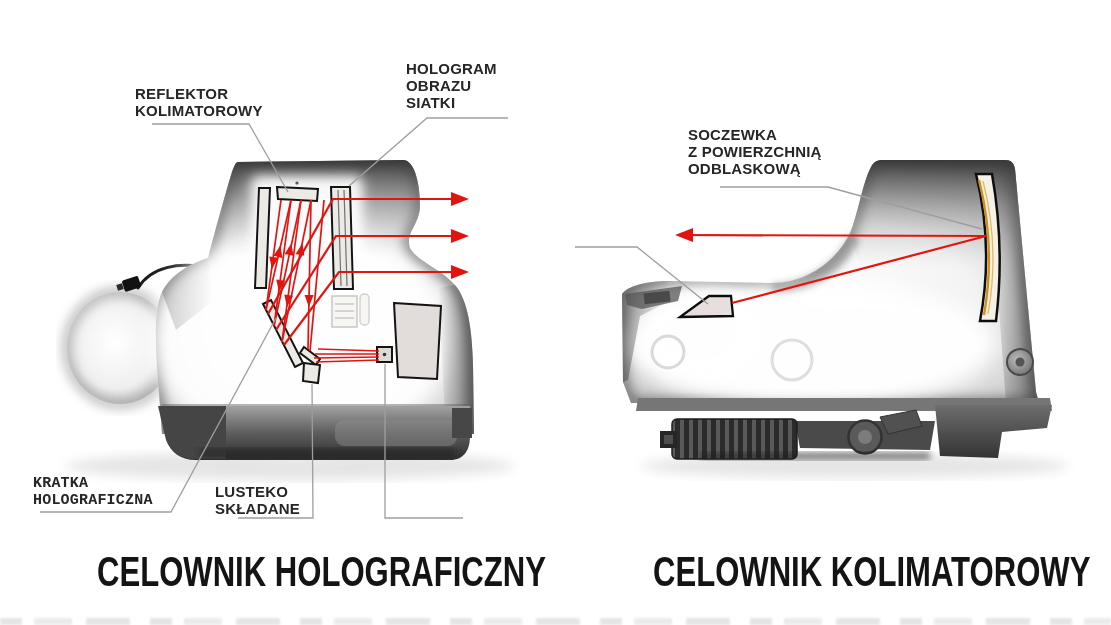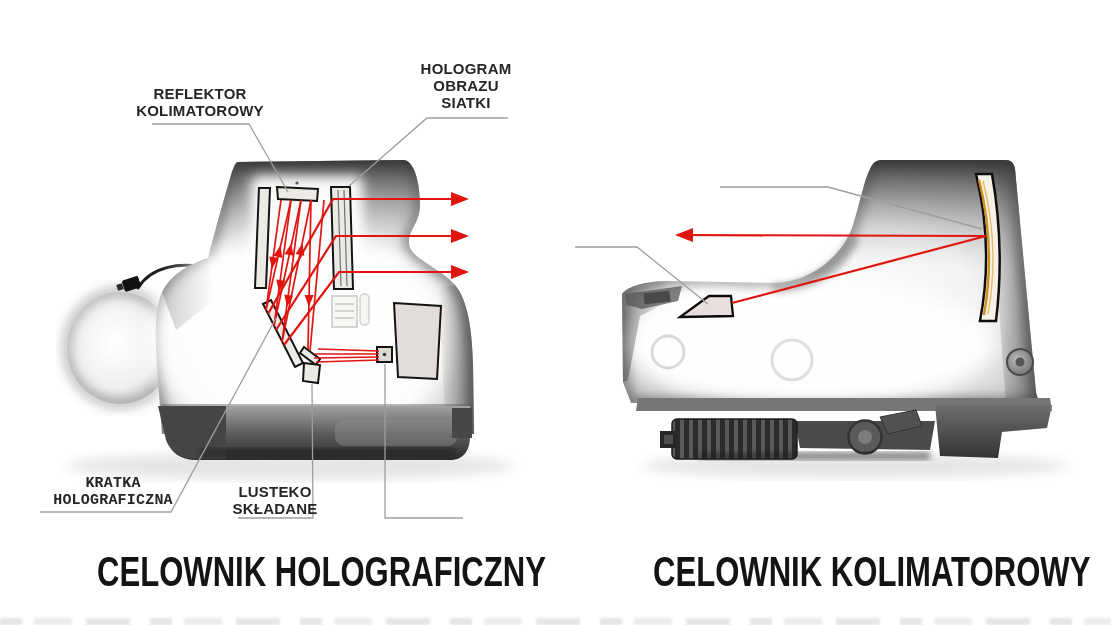--- a/index.html
+++ b/index.html
@@ -1,19 +1,19 @@
 <!DOCTYPE html>
 <html><head>
 <meta charset="utf-8">
 <style>
   html,body{margin:0;padding:0;background:#fff;}
   .stage{position:relative;width:1111px;height:625px;background:#ffffff;overflow:hidden;
          font-family:"Liberation Sans","DejaVu Sans",sans-serif;}
   .artwork{position:absolute;left:0;top:0;}
-  .lbl{position:absolute;white-space:pre-line;text-align:center;color:#262626;
+  .lbl{position:absolute;white-space:pre-line;text-align:left;color:#262626;
        font-size:15px;line-height:17px;font-weight:600;letter-spacing:.2px;}
   .title{position:absolute;color:#141414;font-weight:700;font-size:42px;line-height:1;
          text-align:center;transform:scaleX(.74);transform-origin:50% 50%;
          letter-spacing:0px;white-space:nowrap;}
   .bottom-strip{position:absolute;left:0;top:618px;width:1111px;height:7px;opacity:.45;
         filter:blur(1.2px);
         background:repeating-linear-gradient(90deg,
           rgba(150,150,150,.55) 0 22px, rgba(255,255,255,0) 22px 34px,
           rgba(160,160,160,.45) 34px 72px, rgba(255,255,255,0) 72px 86px,
           rgba(145,145,145,.5) 86px 130px, rgba(255,255,255,0) 130px 150px);}
@@ -246,19 +246,22 @@
 
 <div class="lbl" style="left:135px;top:85px;width:130px;">REFLEKTOR
 KOLIMATOROWY</div>
 <div class="lbl" style="left:406px;top:60px;width:120px;">HOLOGRAM
 OBRAZU
 SIATKI</div>
 <div class="lbl" style="left:33px;top:475px;width:160px;font-family:Liberation Mono, monospace;">KRATKA
 HOLOGRAFICZNA</div>
 <div class="lbl" style="left:215px;top:483px;width:120px;">LUSTEKO
 SKŁADANE</div>
+<div class="lbl" style="left:688px;top:126px;width:170px;">SOCZEWKA
+Z POWIERZCHNIĄ
+ODBLASKOWĄ</div>
 
 <div class="title" style="left:32px;top:551px;width:500px;">CELOWNIK HOLOGRAFICZNY</div>
 <div class="title" style="left:588px;top:551px;width:500px;">CELOWNIK KOLIMATOROWY</div>
 
 <div class="bottom-strip"></div>
 
 </div>
 
 </body></html>

